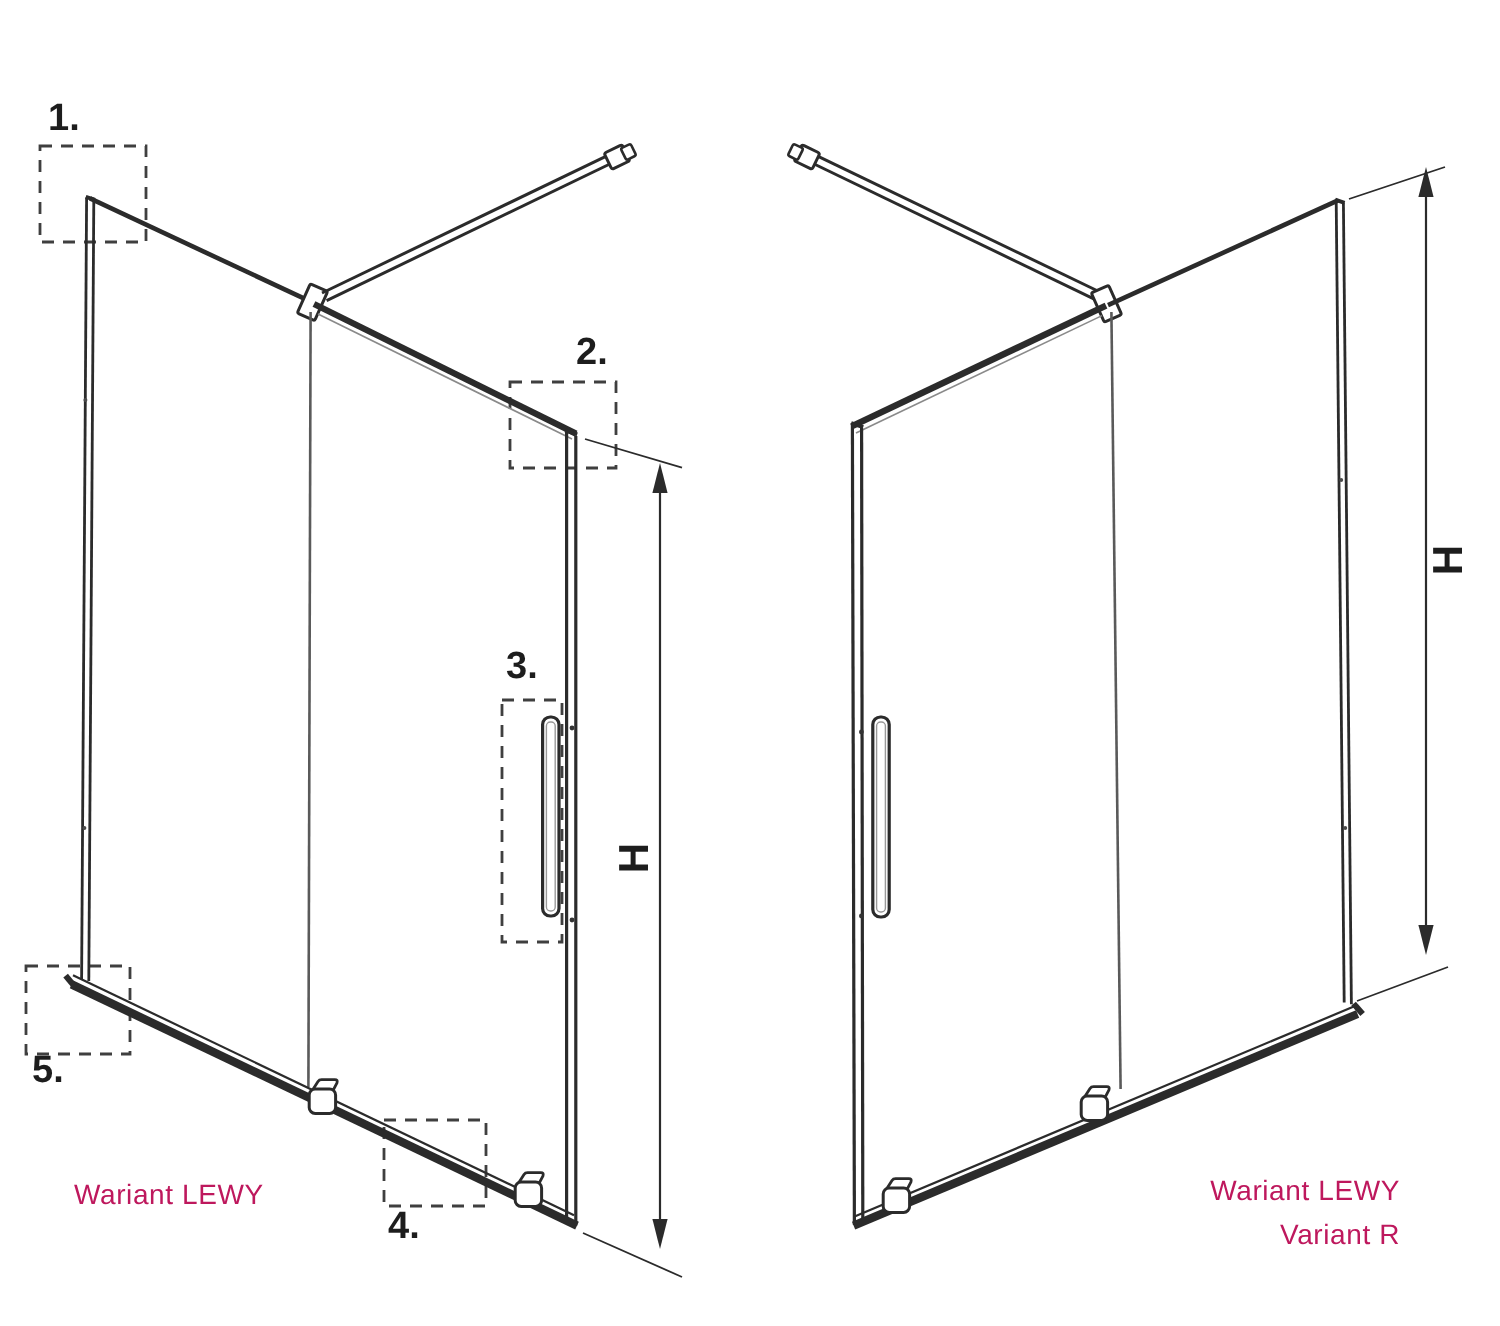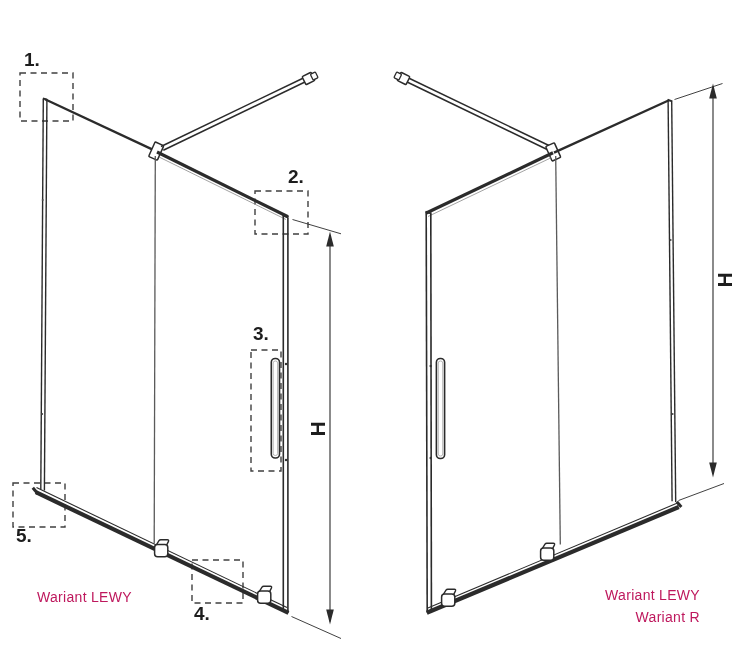--- a/index.html
+++ b/index.html
@@ -170,16 +170,16 @@
   <div class="callout-label" style="left:16px;top:526px;">5.</div>
 
   <div class="h-label" style="left:304px;top:415px;">H</div>
   <div class="h-label" style="left:711px;top:266px;">H</div>
 
   <div class="variant-title" style="left:37px;top:586px;">
     <div>Wariant LEWY</div>
   </div>
   <div class="variant-title right" style="left:518px;top:584px;width:182px;">
     <div>Wariant LEWY</div>
-    <div>Wariant R</div>
+    <div>Variant R</div>
   </div>
 
 </div>
 
 </body></html>

